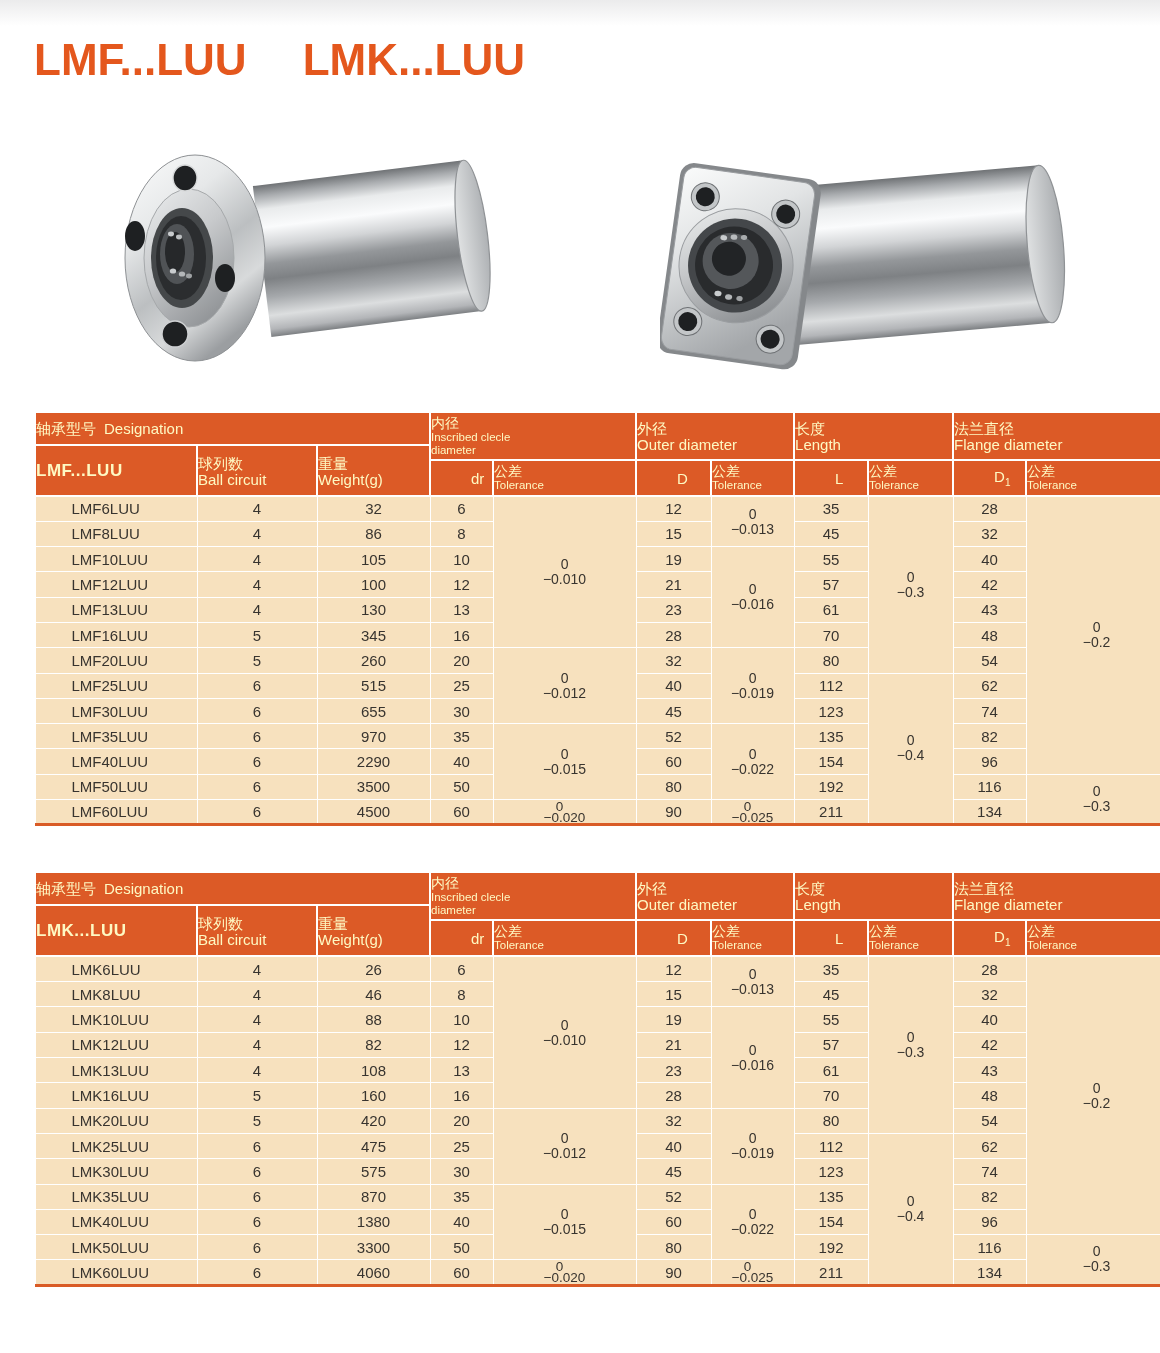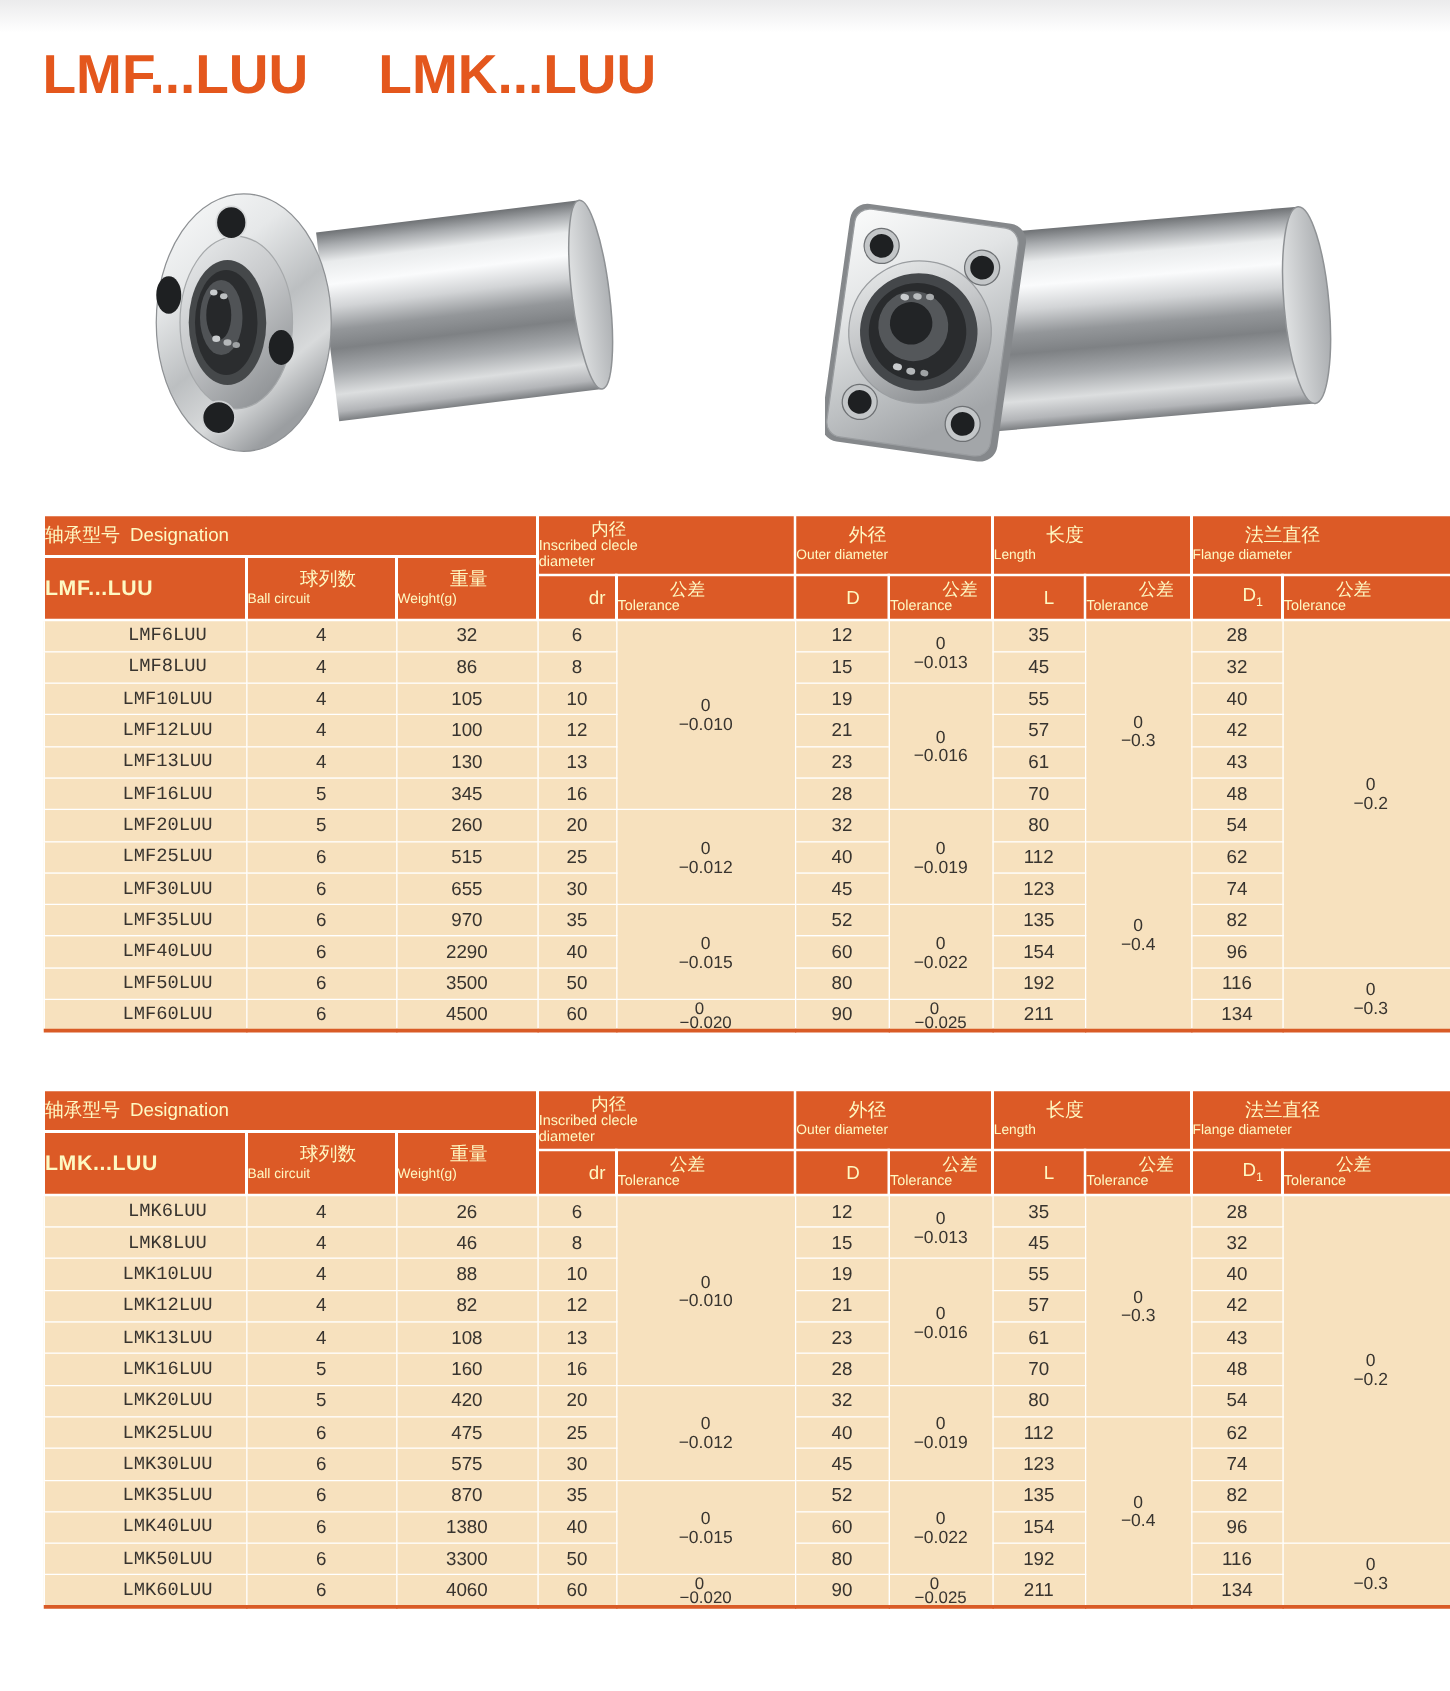--- a/index.html
+++ b/index.html
@@ -39,37 +39,37 @@
     background:#dc5a26; color:#fef9c3;
     border:2px solid #ffffff;
     text-align:left; vertical-align:middle;
     overflow:hidden;
   }
   tr.hA { height:33px; }
   tr.hB { height:15px; }
   tr.hC { height:36px; }
 
   .zh { font-size:15px; line-height:17px; display:inline-block; }
-  .zh.blk { display:block;padding-left:42px; }
-  .en { font-size:11px; line-height:15px; display:block; }
+  .zh.blk { display:block; }
+  .en { font-size:15px; line-height:15px; display:block; }
   .xs { font-size:11.5px; line-height:13px; }
   .sm { font-size:14px; line-height:15px; }
   .en-inline { font-size:15px; display:inline-block; margin-left:8px; }
   .series { font-size:17px; font-weight:bold; letter-spacing:0.5px; }
   .sym { font-size:15px;padding-left:40px; }
   .sym sub { font-size:10px; }
 
   tbody td {
     background:#f7e1be;
     border:1.5px solid #ffffff;
     height:25.3px;
     text-align:center; vertical-align:middle;
     font-size:15px; color:#38342f;
   }
-  tbody td.model { text-align:center; padding-left:36px;font-family:Liberation Mono, monospace; }
+  tbody td.model { text-align:left; padding-left:36px; }
   tbody td.tol div { font-size:14px; line-height:15px; }
   tbody td.tol.tight div { font-size:13.5px; line-height:11px; }
   tbody td.tol.tight .l1 { transform:translateX(-5px); }
 </style>
 </head>
 <body>
 
 <div class="page">
 
   <div class="title-row">

